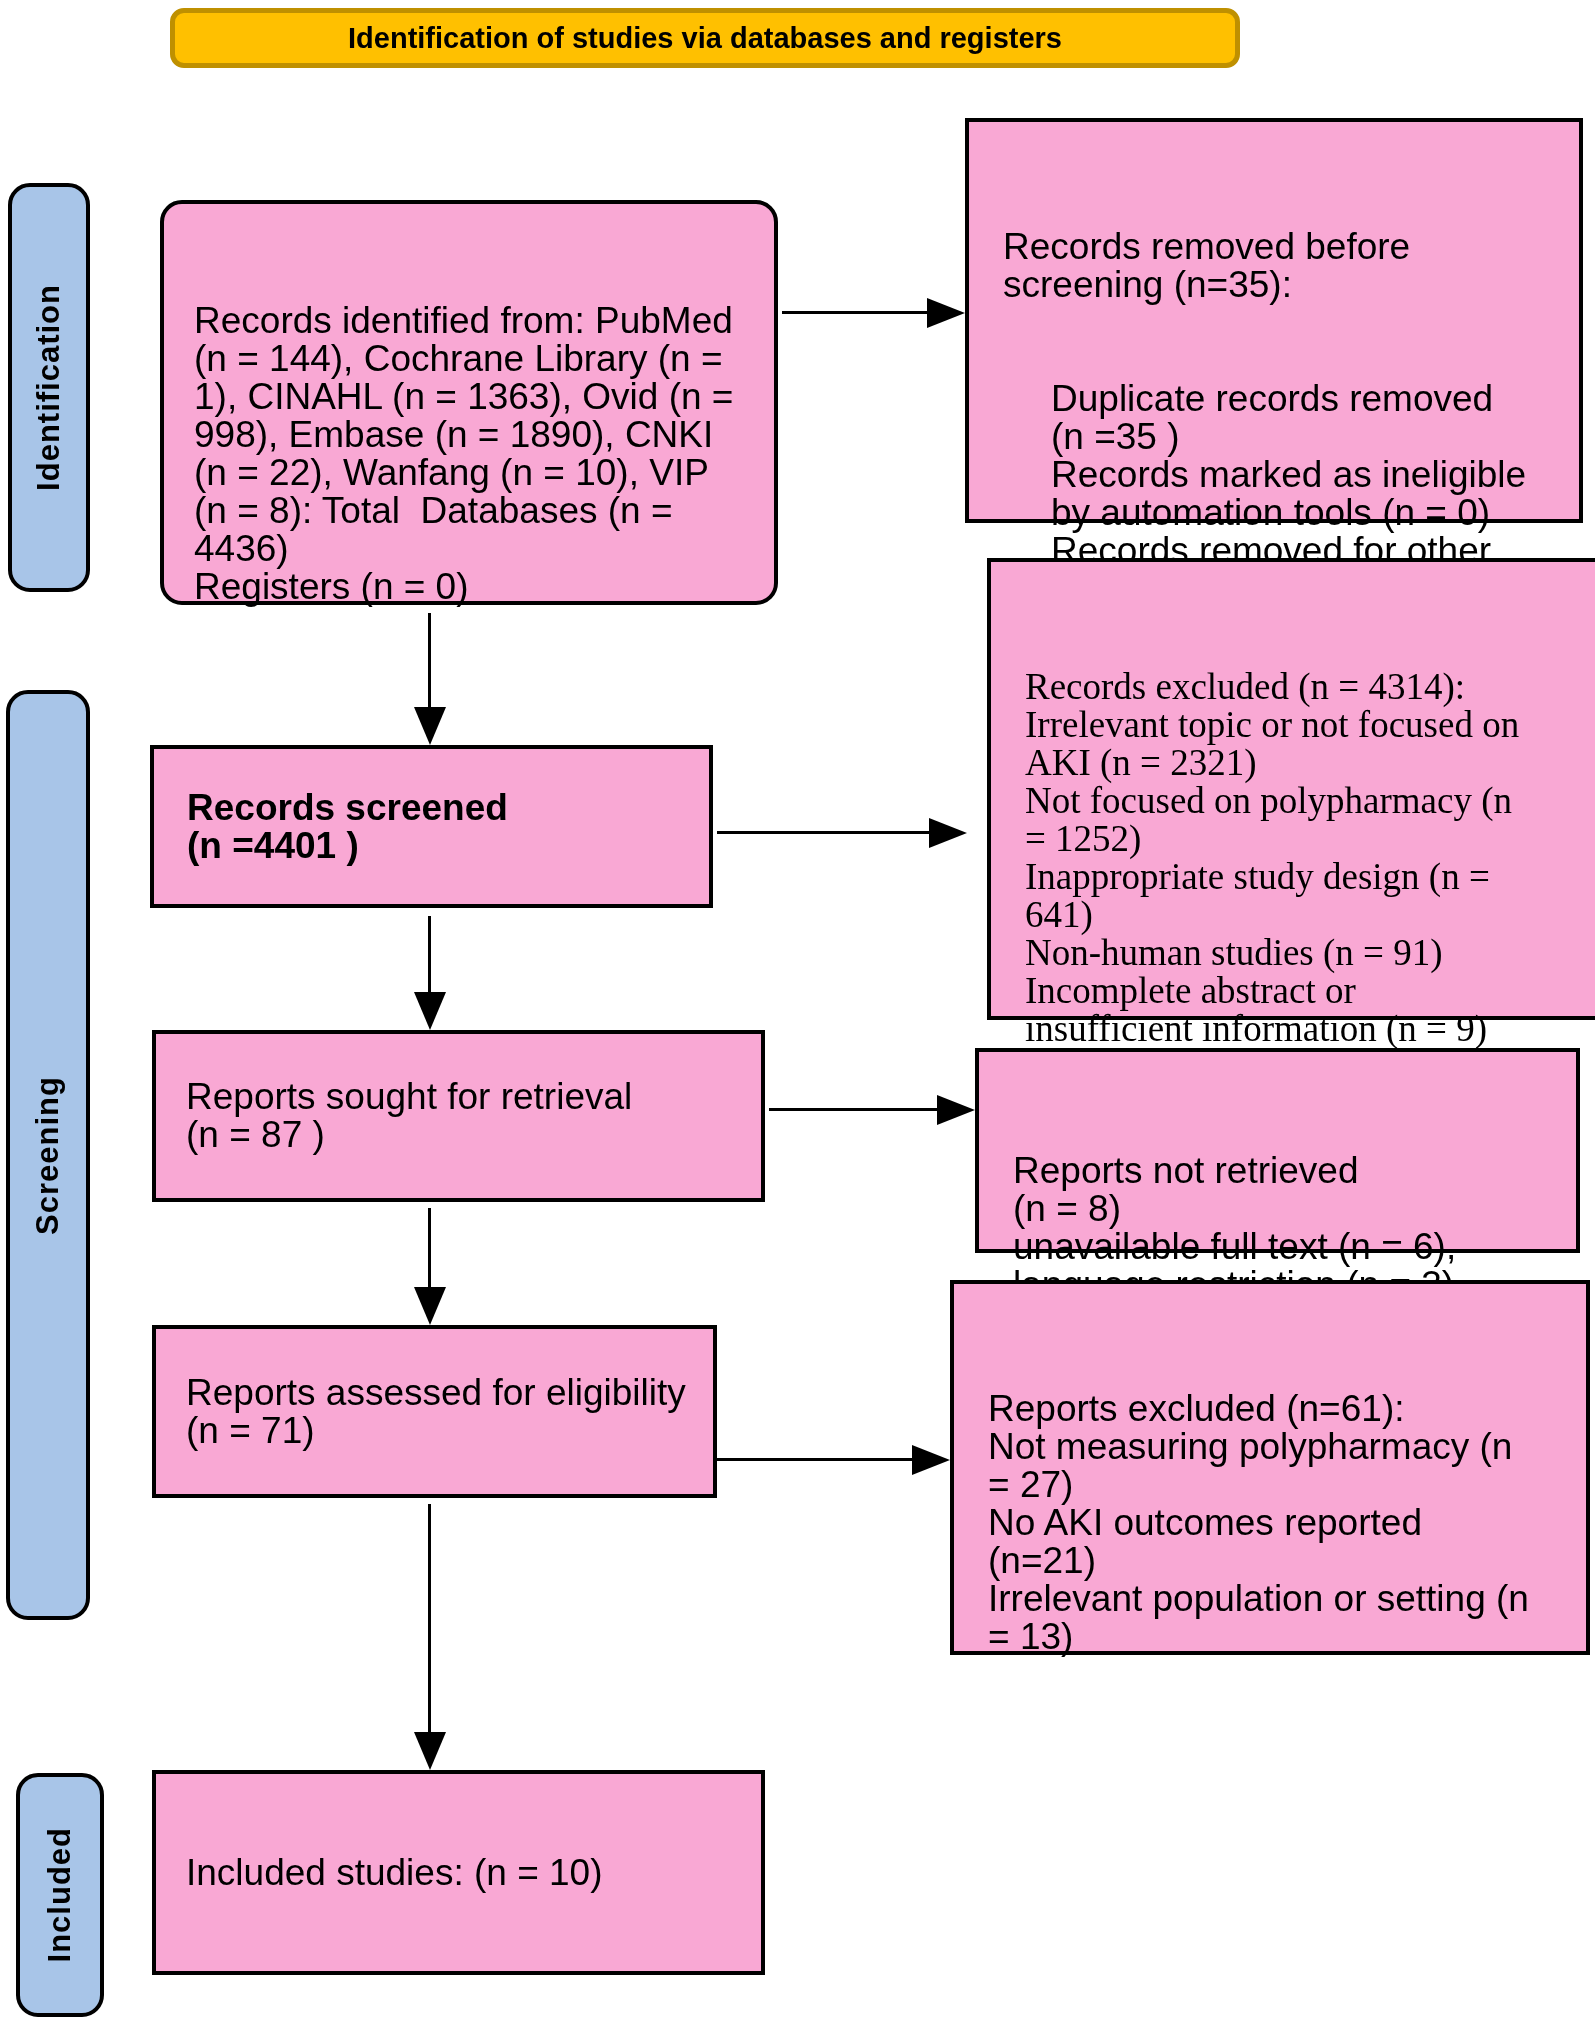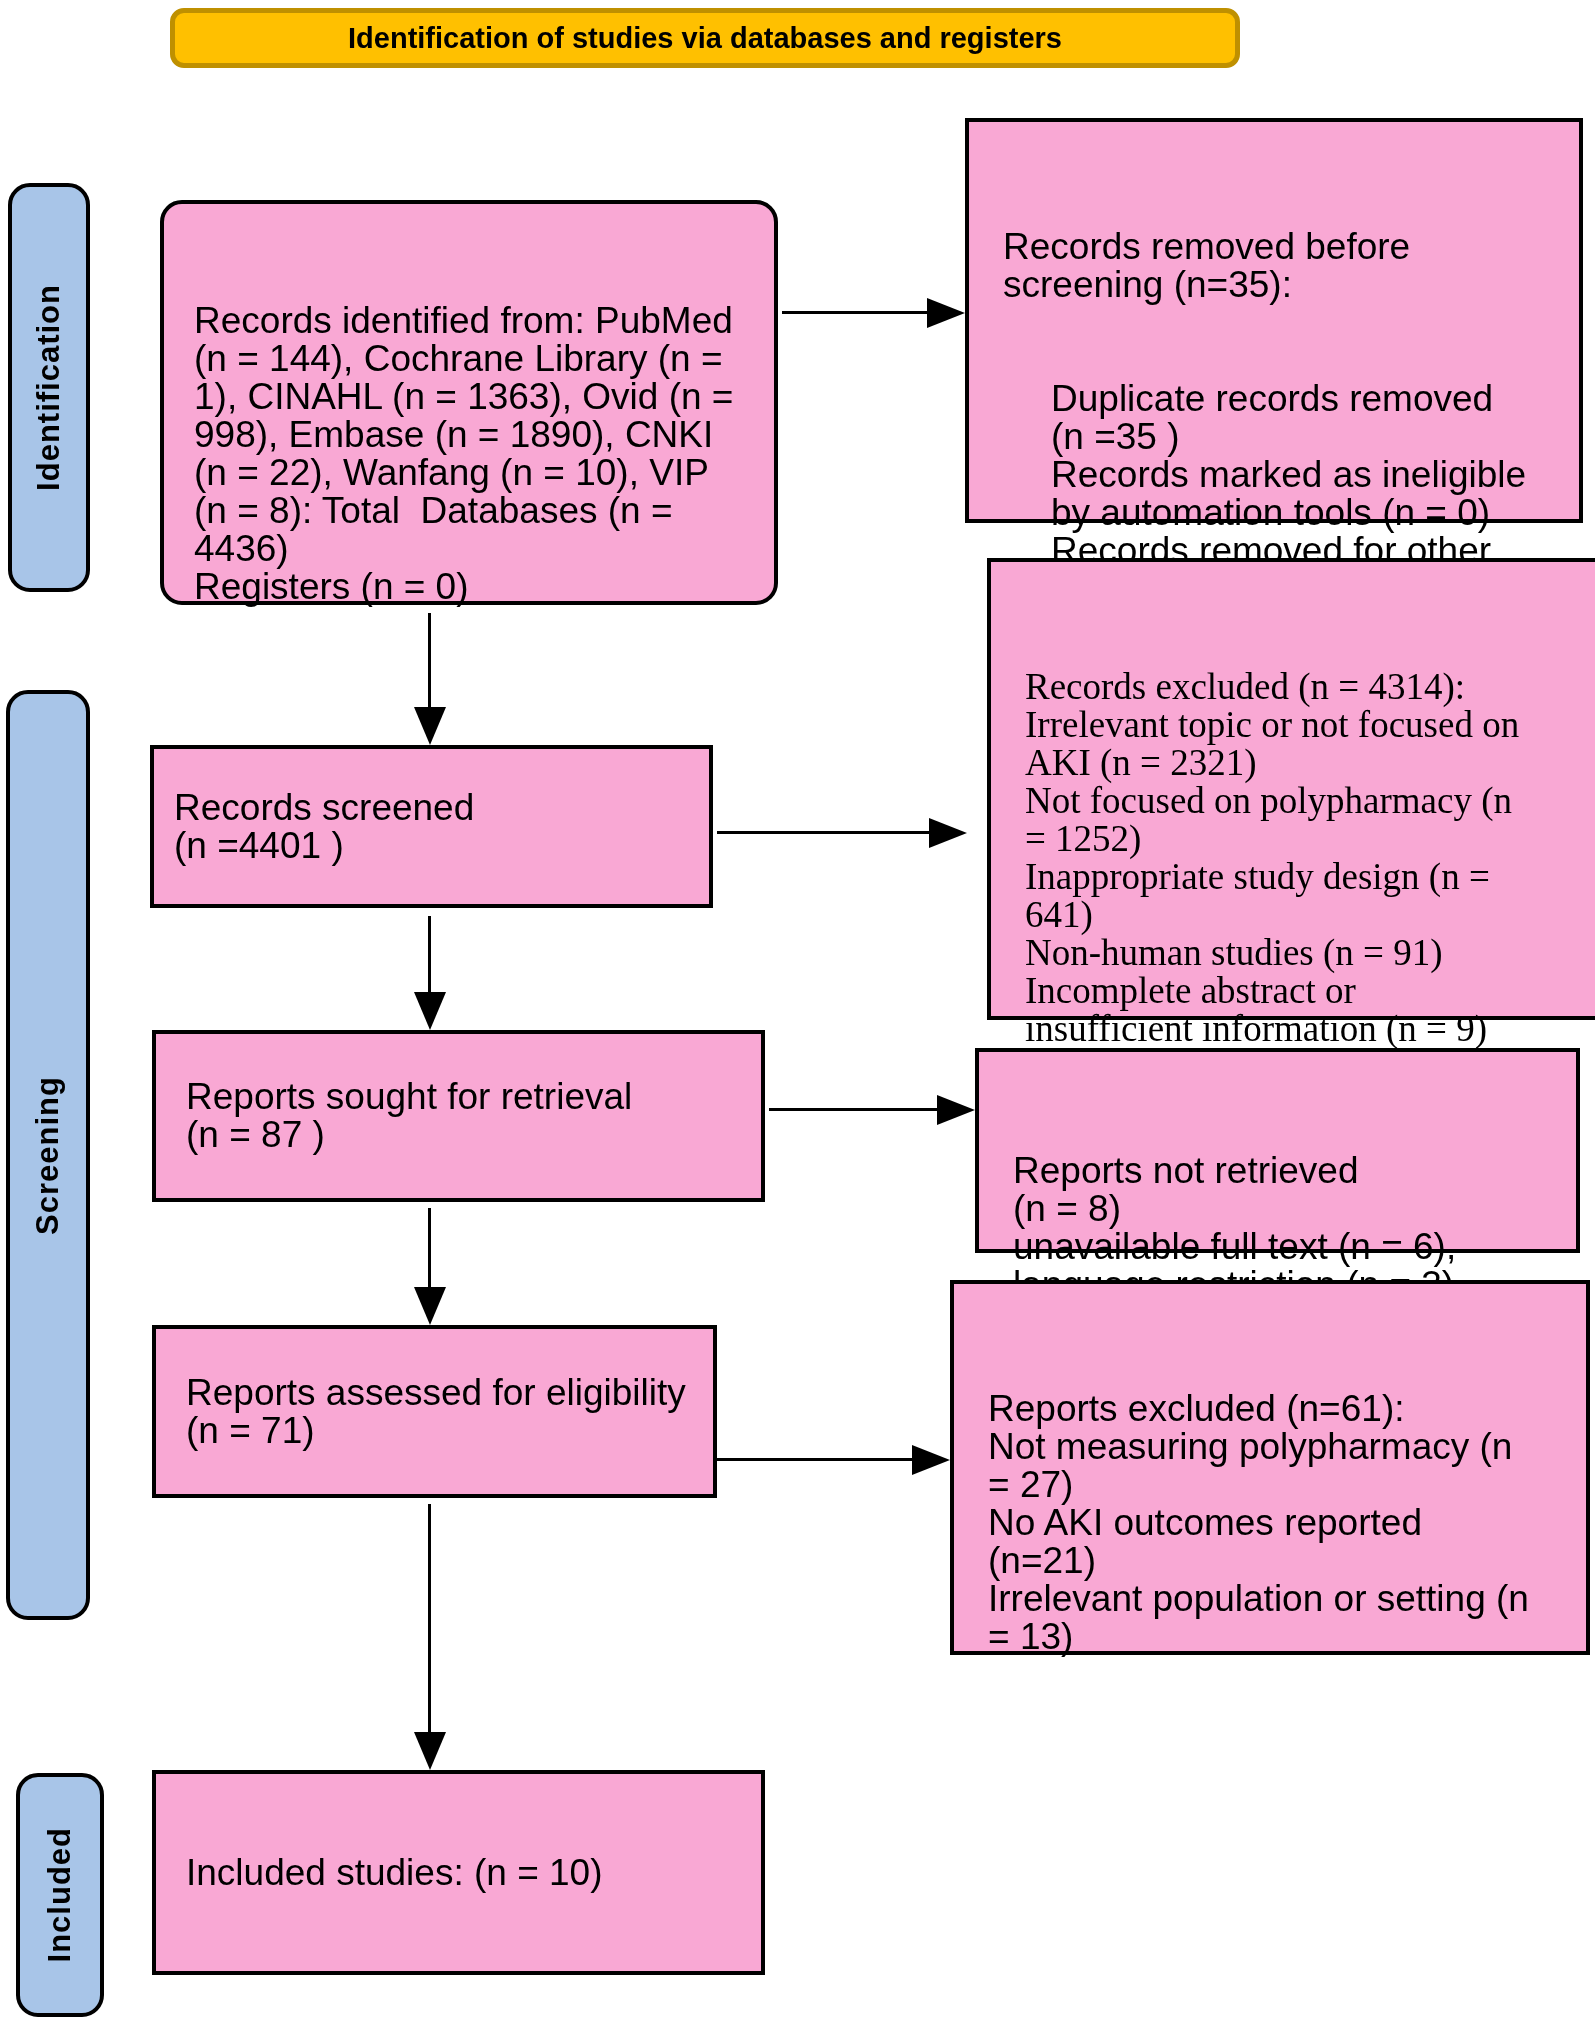--- a/index.html
+++ b/index.html
@@ -94,21 +94,21 @@
 (n = 144), Cochrane Library (n =
 1), CINAHL (n = 1363), Ovid (n =
 998), Embase (n = 1890), CNKI
 (n = 22), Wanfang (n = 10), VIP
 (n = 8): Total  Databases (n =
 4436)
 Registers (n = 0)</div>
   </div>
 
   <div class="box center" style="left:150px;top:745px;width:563px;height:163px;">
-    <div class="pad" style="padding-left:20px;">Records screened
+    <div class="pad" style="padding-left:33px;font-weight:bold;">Records screened
 (n =4401 )</div>
   </div>
 
   <div class="box center" style="left:152px;top:1030px;width:613px;height:172px;">
     <div class="pad" style="padding-left:30px;">Reports sought for retrieval
 (n = 87 )</div>
   </div>
 
   <div class="box center" style="left:152px;top:1325px;width:565px;height:173px;">
     <div class="pad" style="padding-left:30px;">Reports assessed for eligibility

